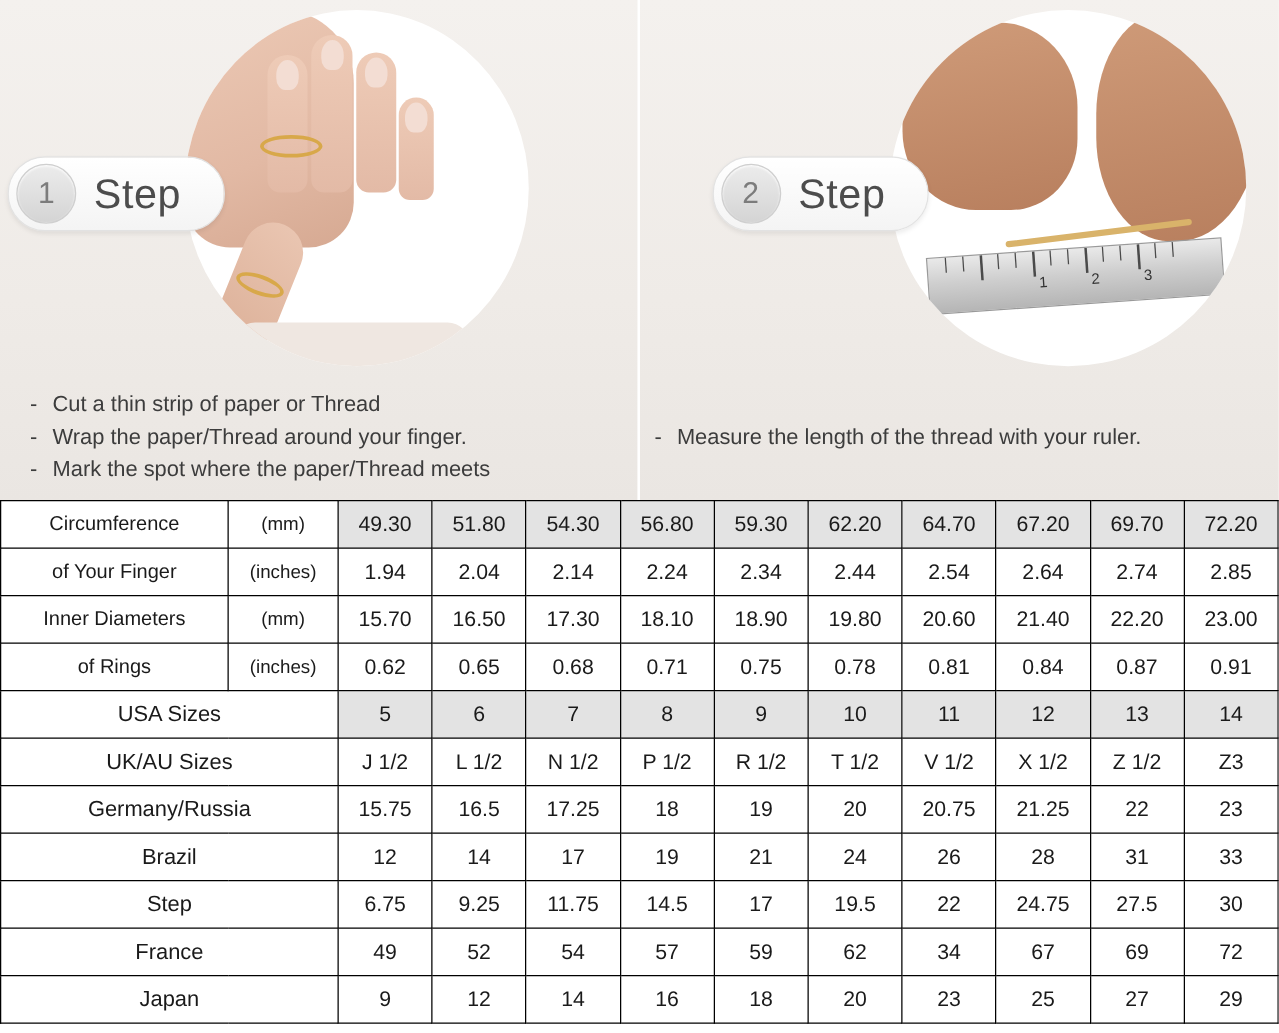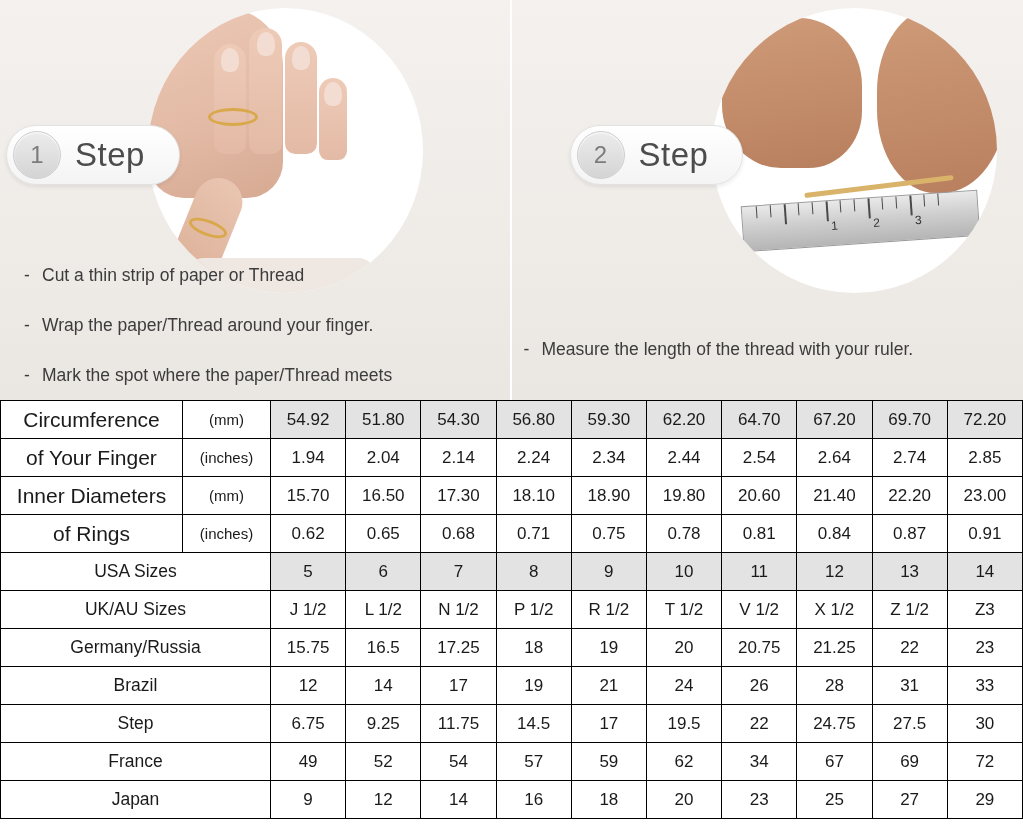--- a/index.html
+++ b/index.html
@@ -174,21 +174,21 @@
 
   .bullets {
     position: absolute;
     bottom: 12px;
     font-size: 17.5px;
     color: #3c3c3c;
     line-height: 26px;
   }
   .bullets.left { left: 24px; }
   .bullets.right { left: 512px; }
-  .bullets div { white-space: nowrap; margin-top: 24px; }
+  .bullets div { white-space: nowrap; }
   .dash { display: inline-block; width: 18px; }
 
   
   .table-wrap {
     position: absolute;
     left: 0;
     top: 400px;
     width: 1023px;
   }
   table.sizes {
@@ -207,21 +207,21 @@
     overflow: hidden;
   }
   td.rowlabel {
     text-align: left;
     padding-left: 8px;
     font-size: 17.5px;
     margin-top: 29px;
   }
   td.rowlabel-c {
     text-align: center;
-    font-size: 21px;
+    font-size: 16px;
   }
   td.unit {
     text-align: left;
     padding-left: 6px;
     font-size: 15px;
   }
   td.shade {
     background: #e3e3e3;
   }
   .col-label { width: 182px; }
@@ -324,21 +324,21 @@
           <col>
           <col>
           <col>
           <col>
           <col>
       </colgroup>
       <tbody>
           <tr>
             <td class="rowlabel-c">Circumference</td>
             <td class="unit">(mm)</td>
-            <td class="shade">54.92</td>
+            <td class="shade">49.30</td>
             <td class="shade">51.80</td>
             <td class="shade">54.30</td>
             <td class="shade">56.80</td>
             <td class="shade">59.30</td>
             <td class="shade">62.20</td>
             <td class="shade">64.70</td>
             <td class="shade">67.20</td>
             <td class="shade">69.70</td>
             <td class="shade">72.20</td>
           </tr>

